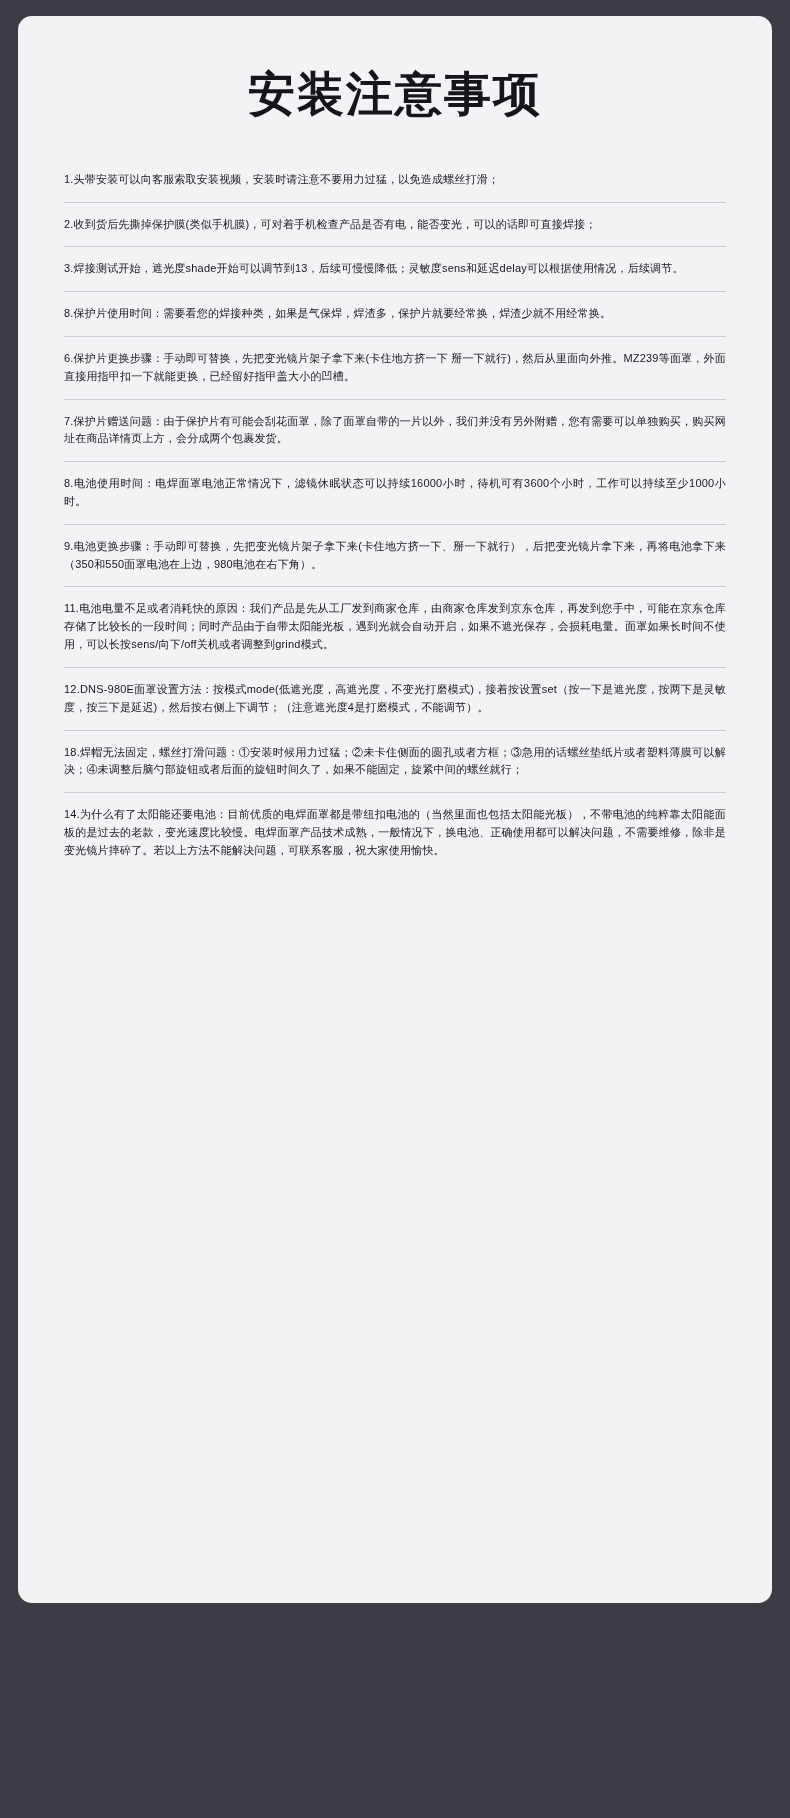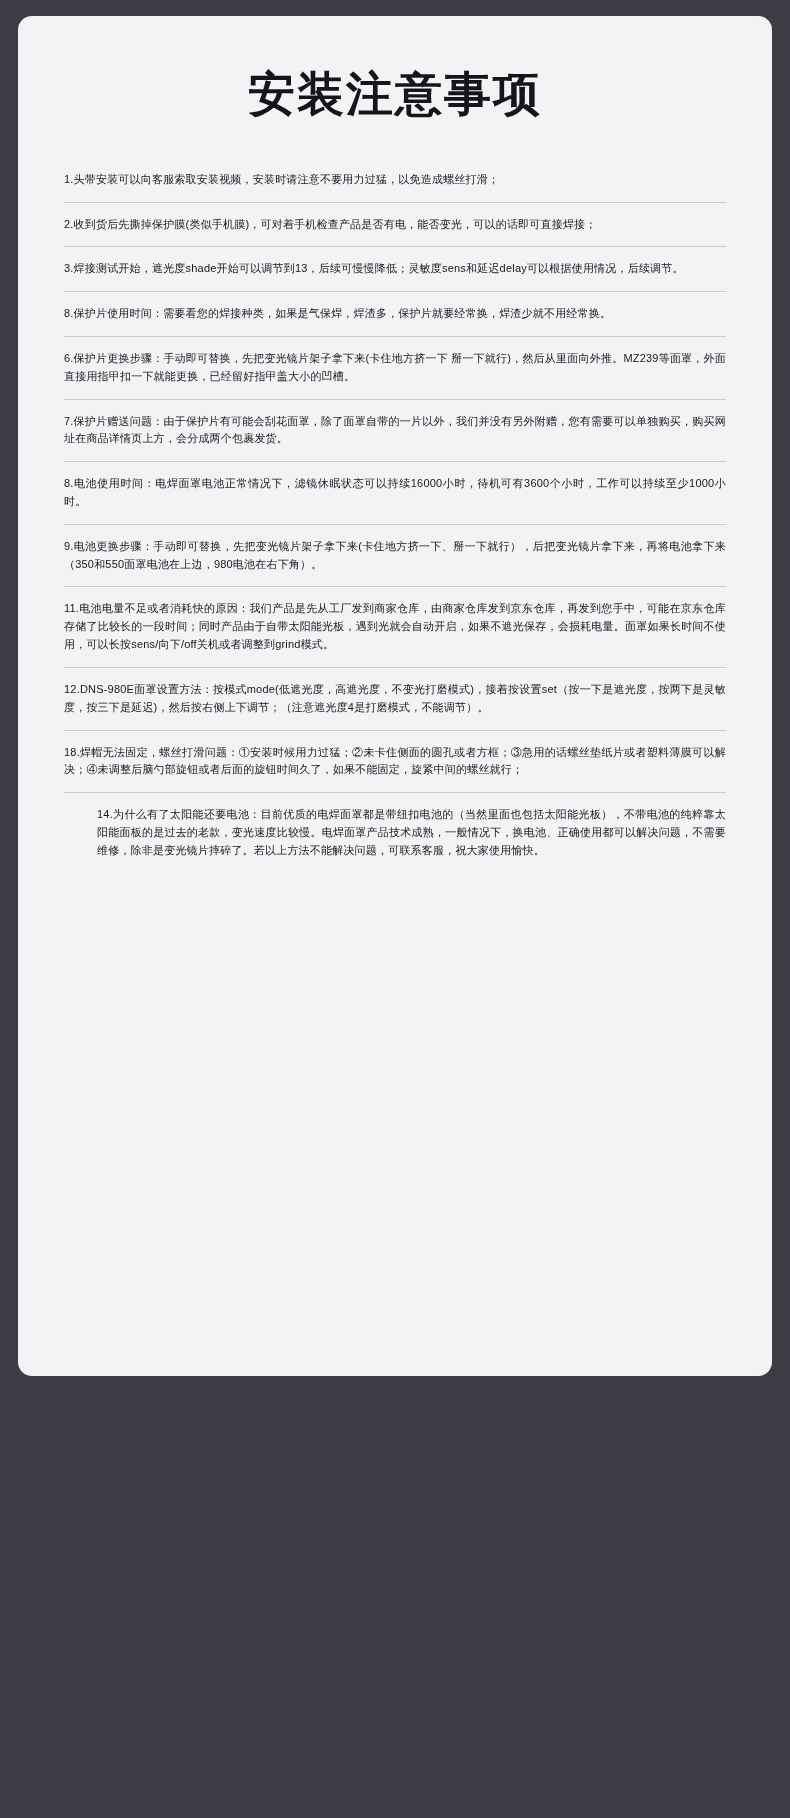--- a/index.html
+++ b/index.html
@@ -11,21 +11,21 @@
     height: 1818px;
     background: #3c3d44;
     font-family: "Liberation Sans", sans-serif;
     -webkit-font-smoothing: antialiased;
   }
   .page {
     position: absolute;
     left: 18px;
     top: 16px;
     width: 754px;
-    height: 1360px;
+    height: 1587px;
     background: #f2f3f5;
     border-radius: 14px;
     box-sizing: border-box;
     overflow: hidden;
   }
   .title {
     text-align: center;
     font-size: 47px;
     font-weight: bold;
     color: #15161a;
@@ -41,21 +41,20 @@
     font-size: 11px;
     line-height: 1.62;
     color: #16171b;
     padding: 13px 0 13px 0;
     border-bottom: 1px solid #c9cbd0;
     text-align: justify;
     letter-spacing: 0.2px;
   }
   .item:last-child {
     border-bottom: none;
-    margin-left: 33px;
   }
   .item.no-rule {
     border-bottom: none;
   }
 </style>
 </head>
 <body>
 
 <div class="page">
   <div class="title">安装注意事项</div>

